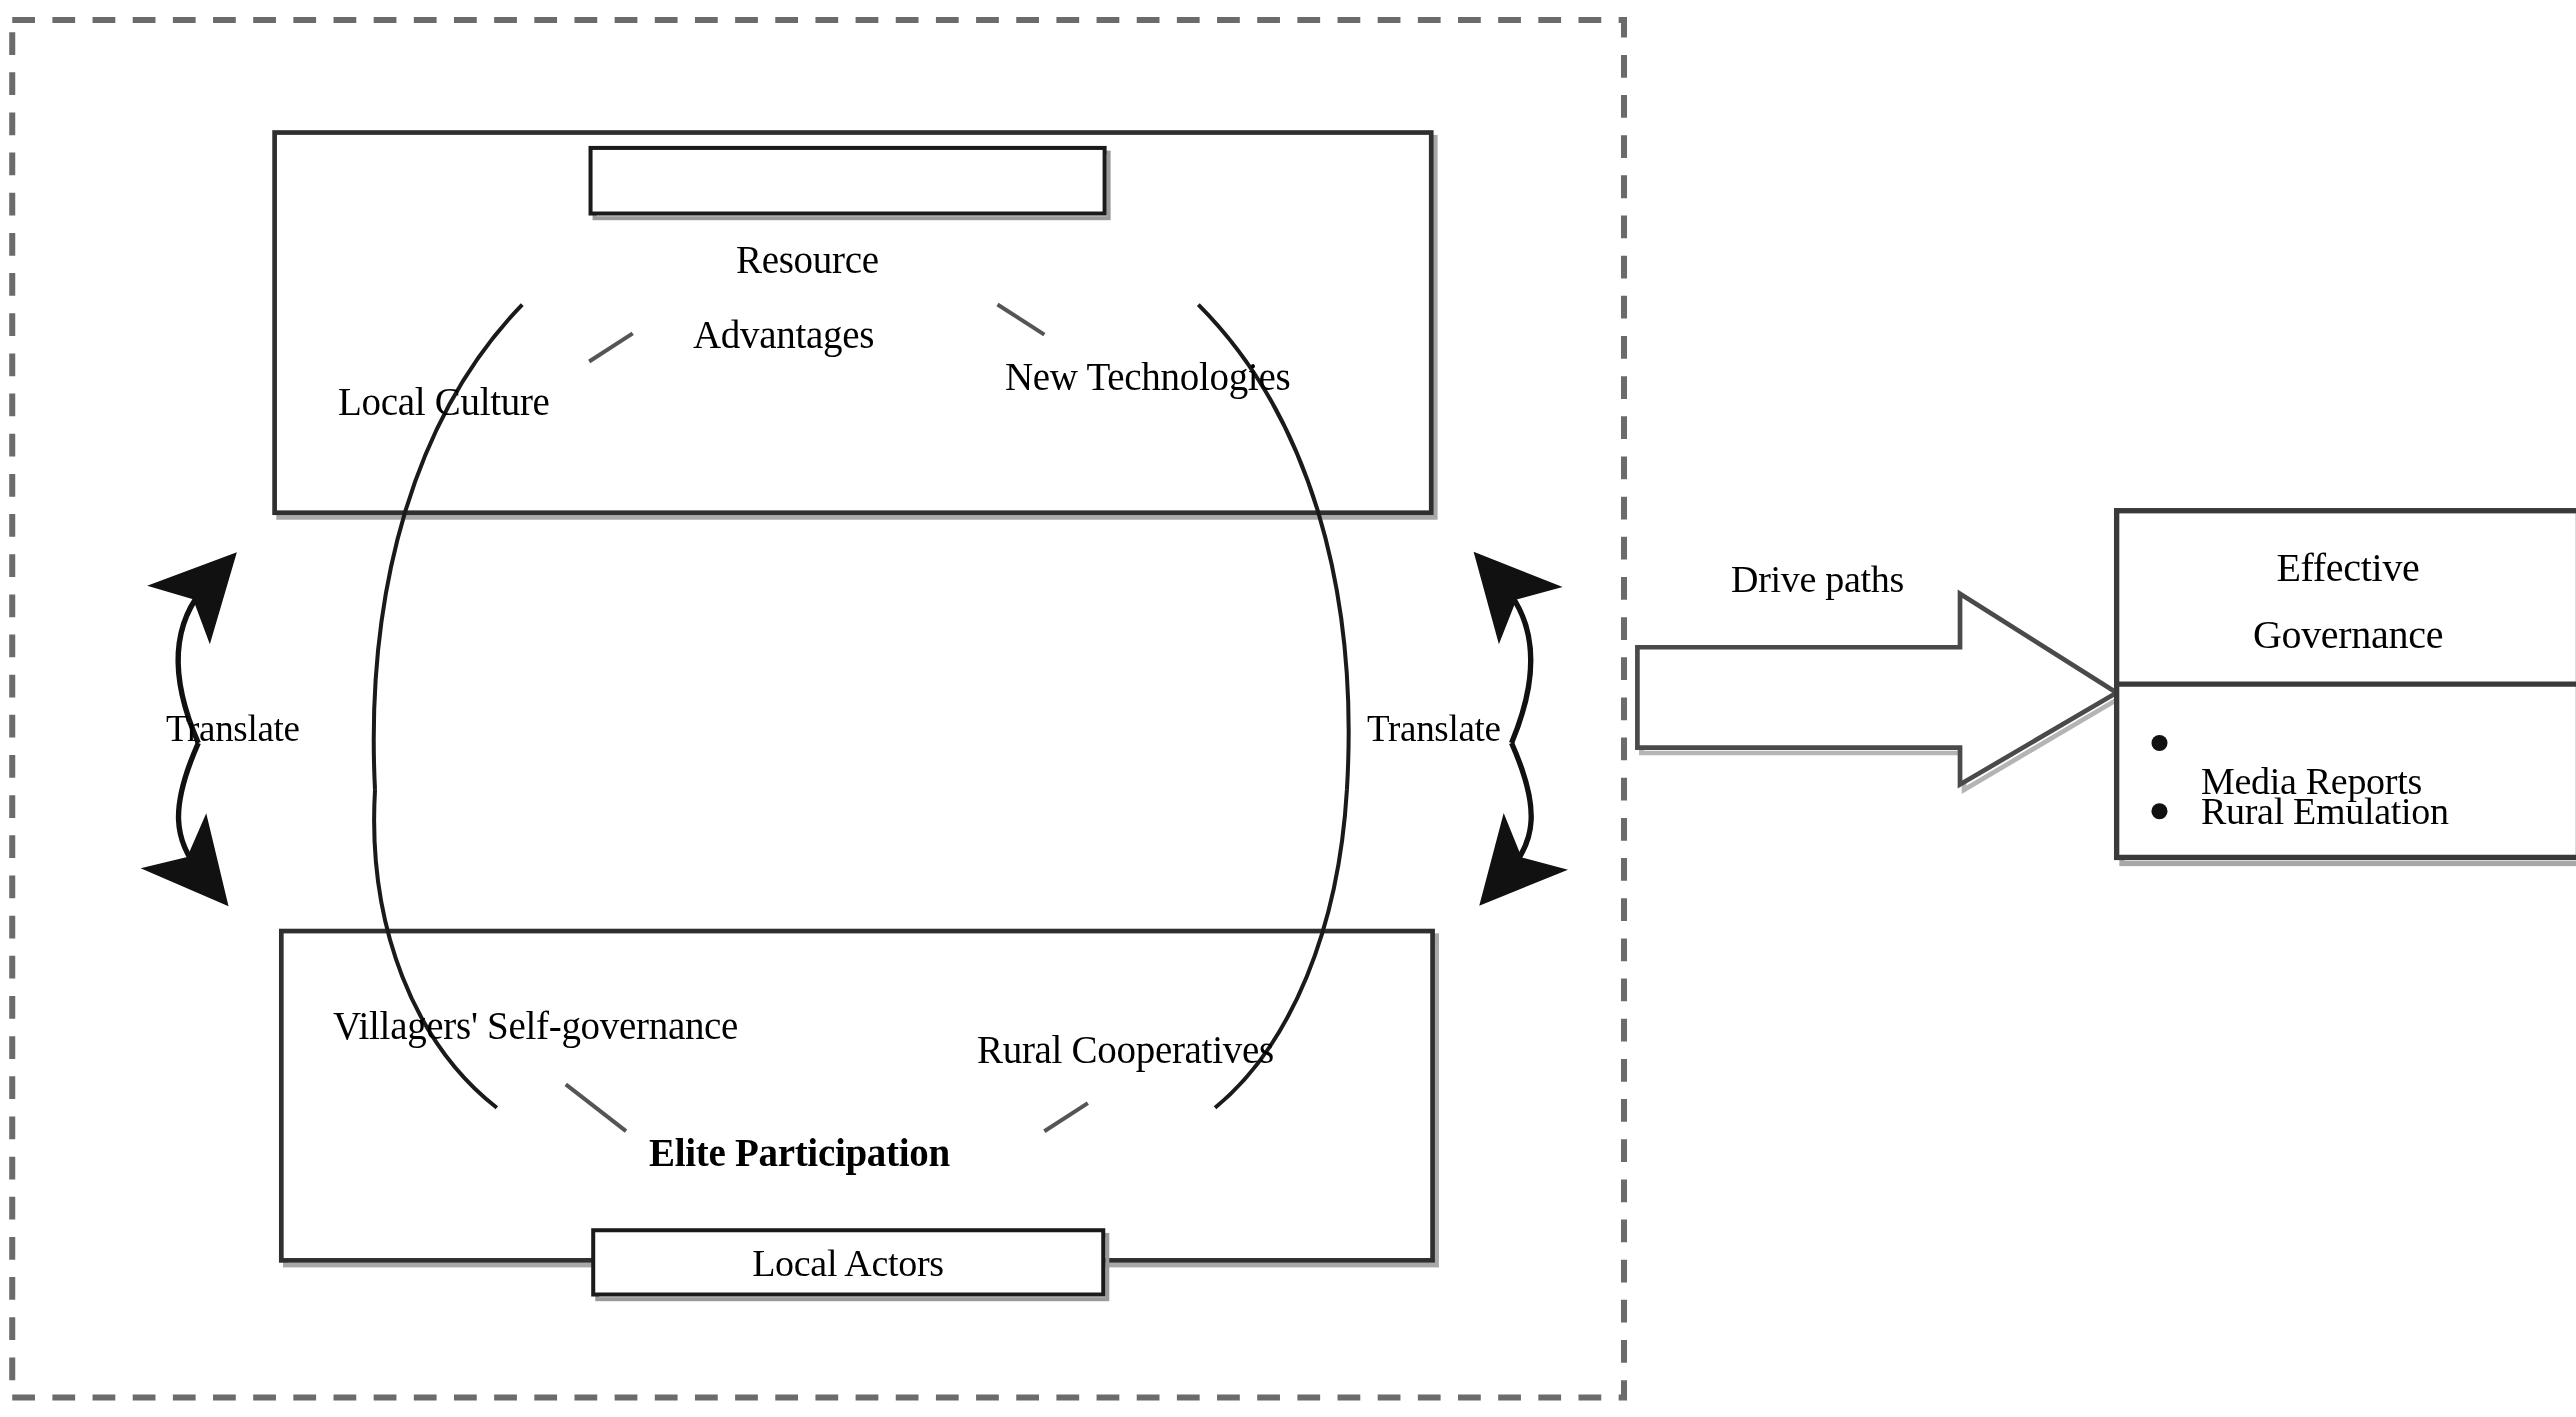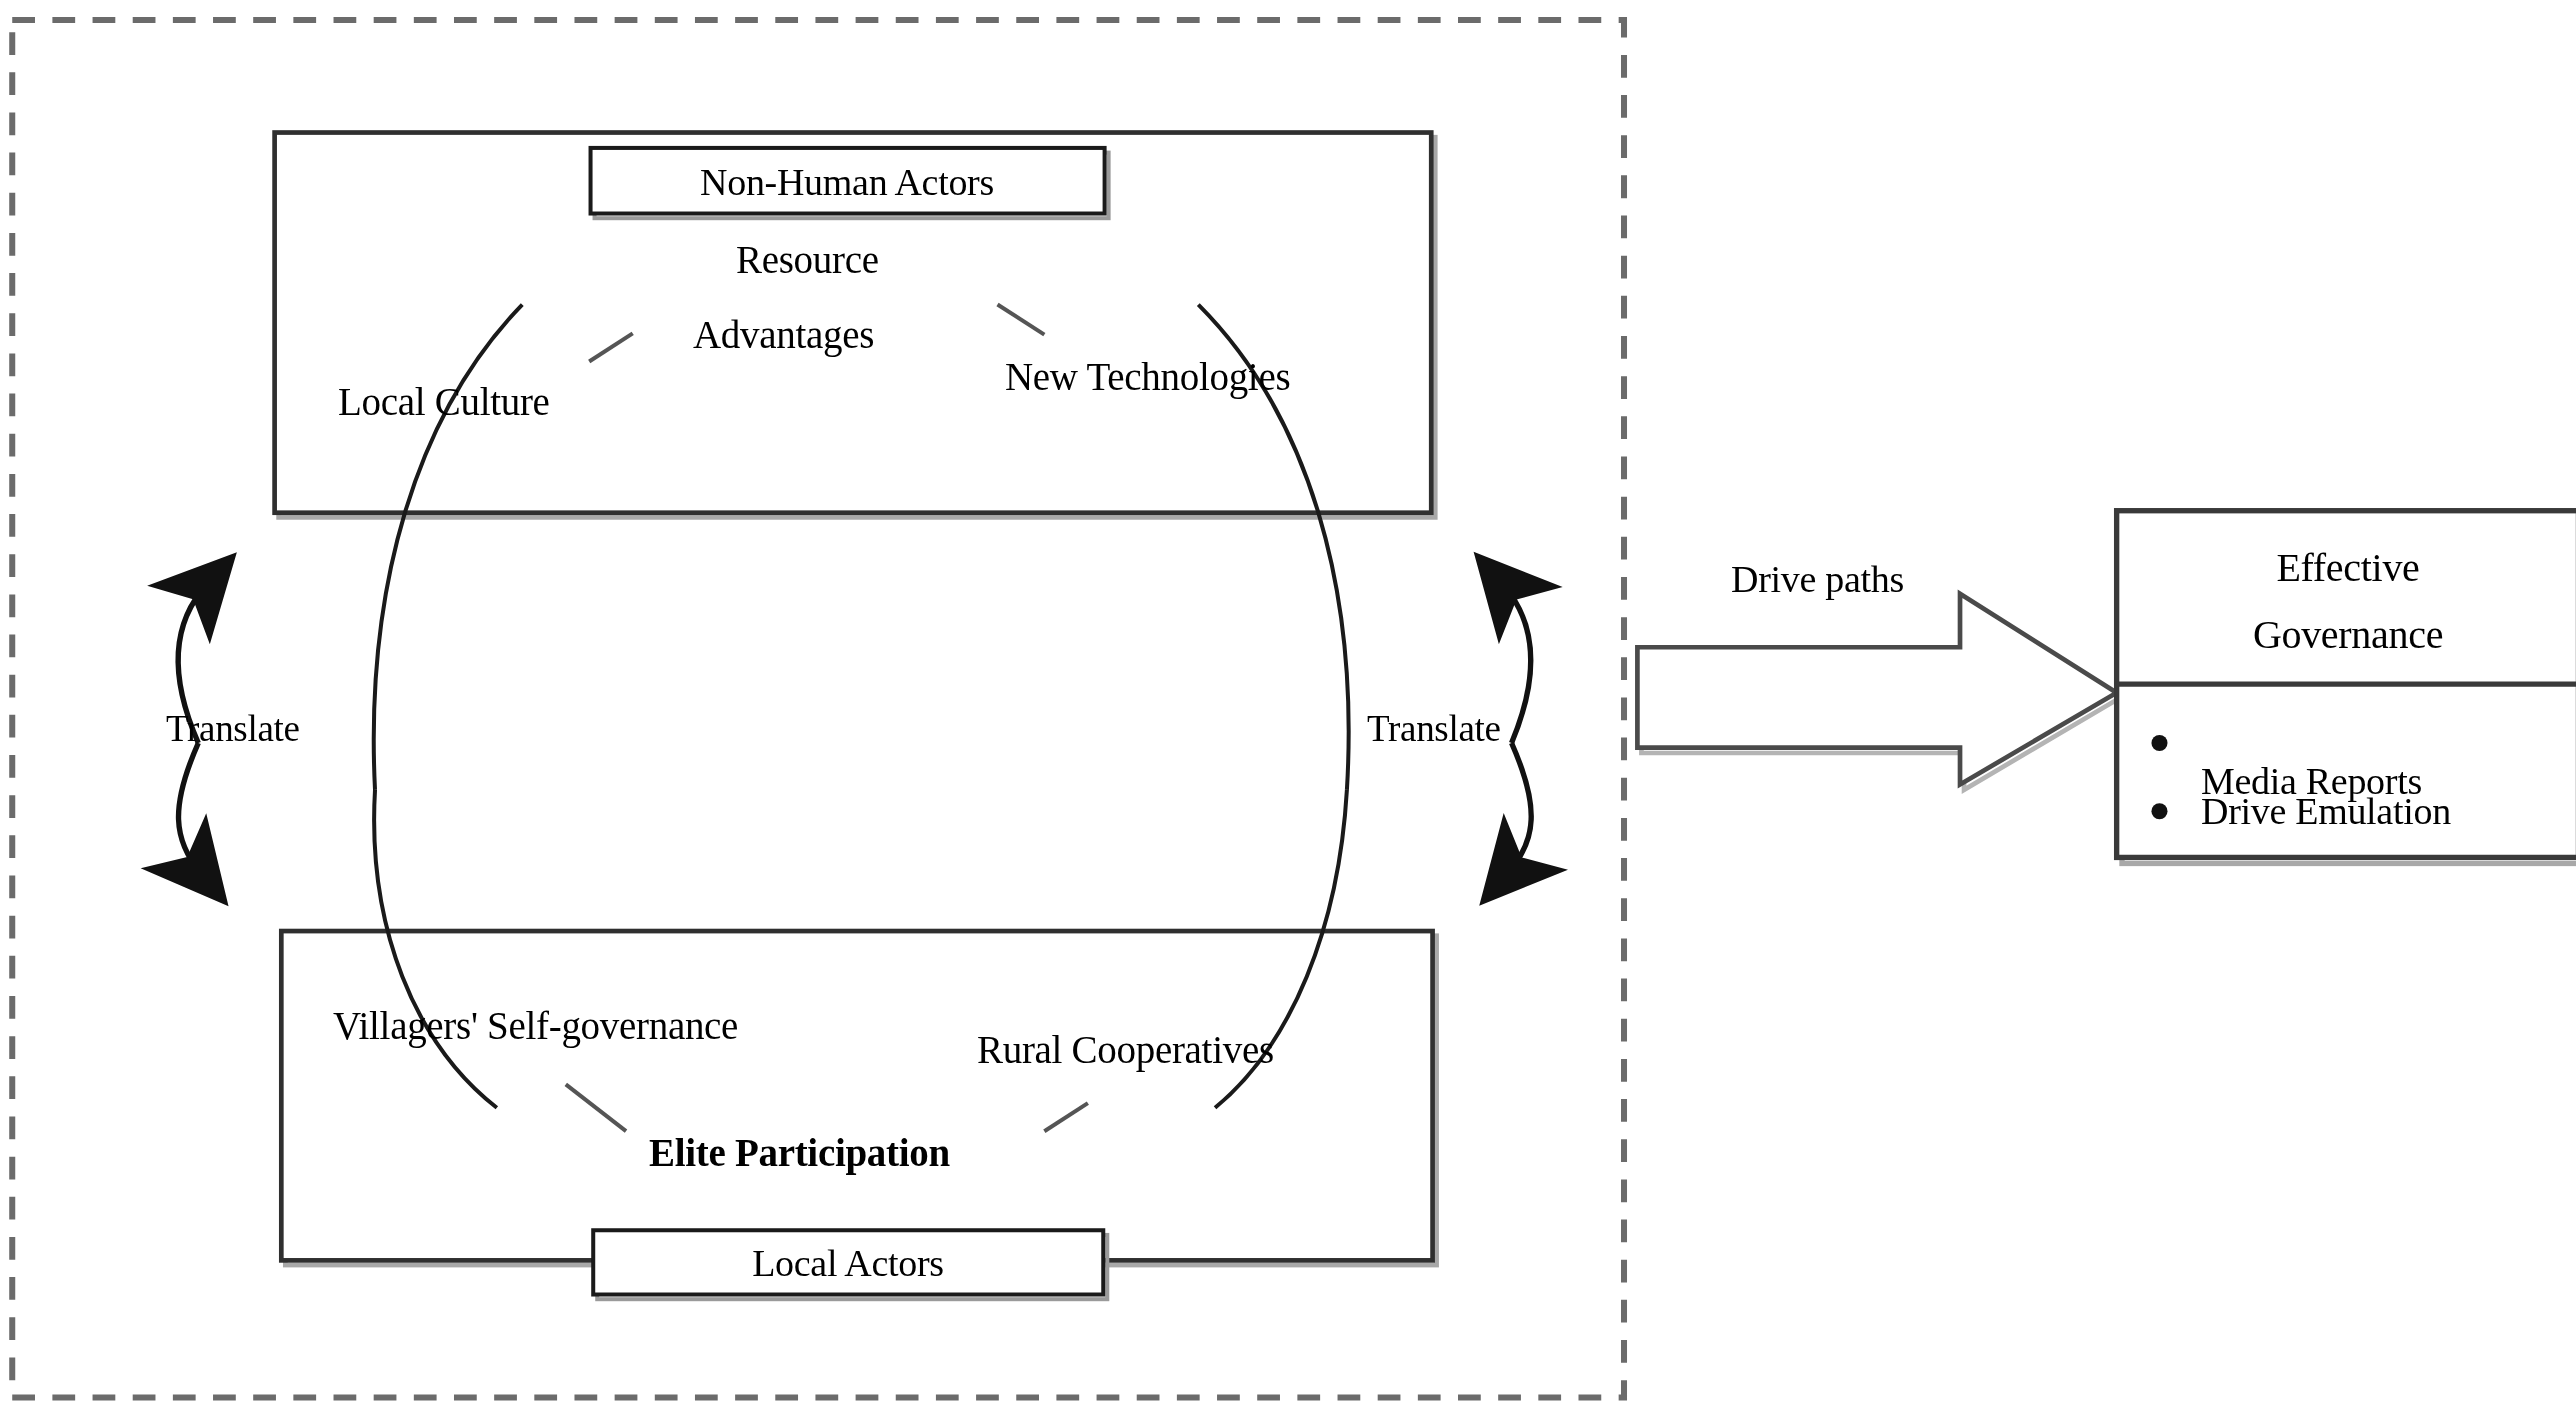--- a/index.html
+++ b/index.html
@@ -88,21 +88,20 @@
     <path d="M 2446 967 L 2928 967 L 2928 887 L 3162 1035 L 2928 1172 L 2928 1117 L 2446 1117 Z" fill="#ffffff" stroke="#4a4a4a" stroke-width="7"></path>
 
     <rect x="3170" y="772" width="690" height="518" fill="none" stroke="#a8a8a8" stroke-width="8"></rect>
     <rect x="3162" y="763" width="690" height="518" fill="#ffffff" stroke="#3a3a3a" stroke-width="8"></rect>
     <line x1="3162" y1="1022" x2="3852" y2="1022" stroke="#3a3a3a" stroke-width="8"></line>
 
     <circle cx="3226" cy="1110" r="12" fill="#111111"></circle>
     <circle cx="3226" cy="1212" r="12" fill="#111111"></circle>
   </svg>
 
-  <div class="lbl actors-label" style="left:590px; top:161px; width:514px; text-align:center;">Non-Human Actors</div>
 
   <div class="lbl node-label" style="left:704px; top:238px;margin-left:32px;">Resource</div>
   <div class="lbl node-label" style="left:693px; top:313px;">Advantages</div>
 
   <div class="lbl node-label" style="left:338px; top:380px;">Local Culture</div>
 
   <div class="lbl node-label" style="left:1005px; top:355px;">New Technologies</div>
 
   <div class="lbl node-label" style="left:333px; top:1004px;">Villagers' Self-governance</div>
 
@@ -114,16 +113,16 @@
 
   <div class="lbl translate-label" style="left:166px; top:708px;">Translate</div>
   <div class="lbl translate-label" style="left:1367px; top:708px;">Translate</div>
 
   <div class="lbl drive-label" style="left:1731px; top:542px;">Drive paths</div>
 
   <div class="lbl gov-title" style="left:2117px; top:544px; width:462px;">Effective</div>
   <div class="lbl gov-title" style="left:2117px; top:611px; width:462px;">Governance</div>
 
   <div class="lbl bullet-label" style="left:2201px; top:760px;">Media Reports</div>
-  <div class="lbl bullet-label" style="left:2201px; top:790px;">Drive Emulation</div>
+  <div class="lbl bullet-label" style="left:2201px; top:790px;">Rural Emulation</div>
 
 </div>
 
 
 </body></html>

